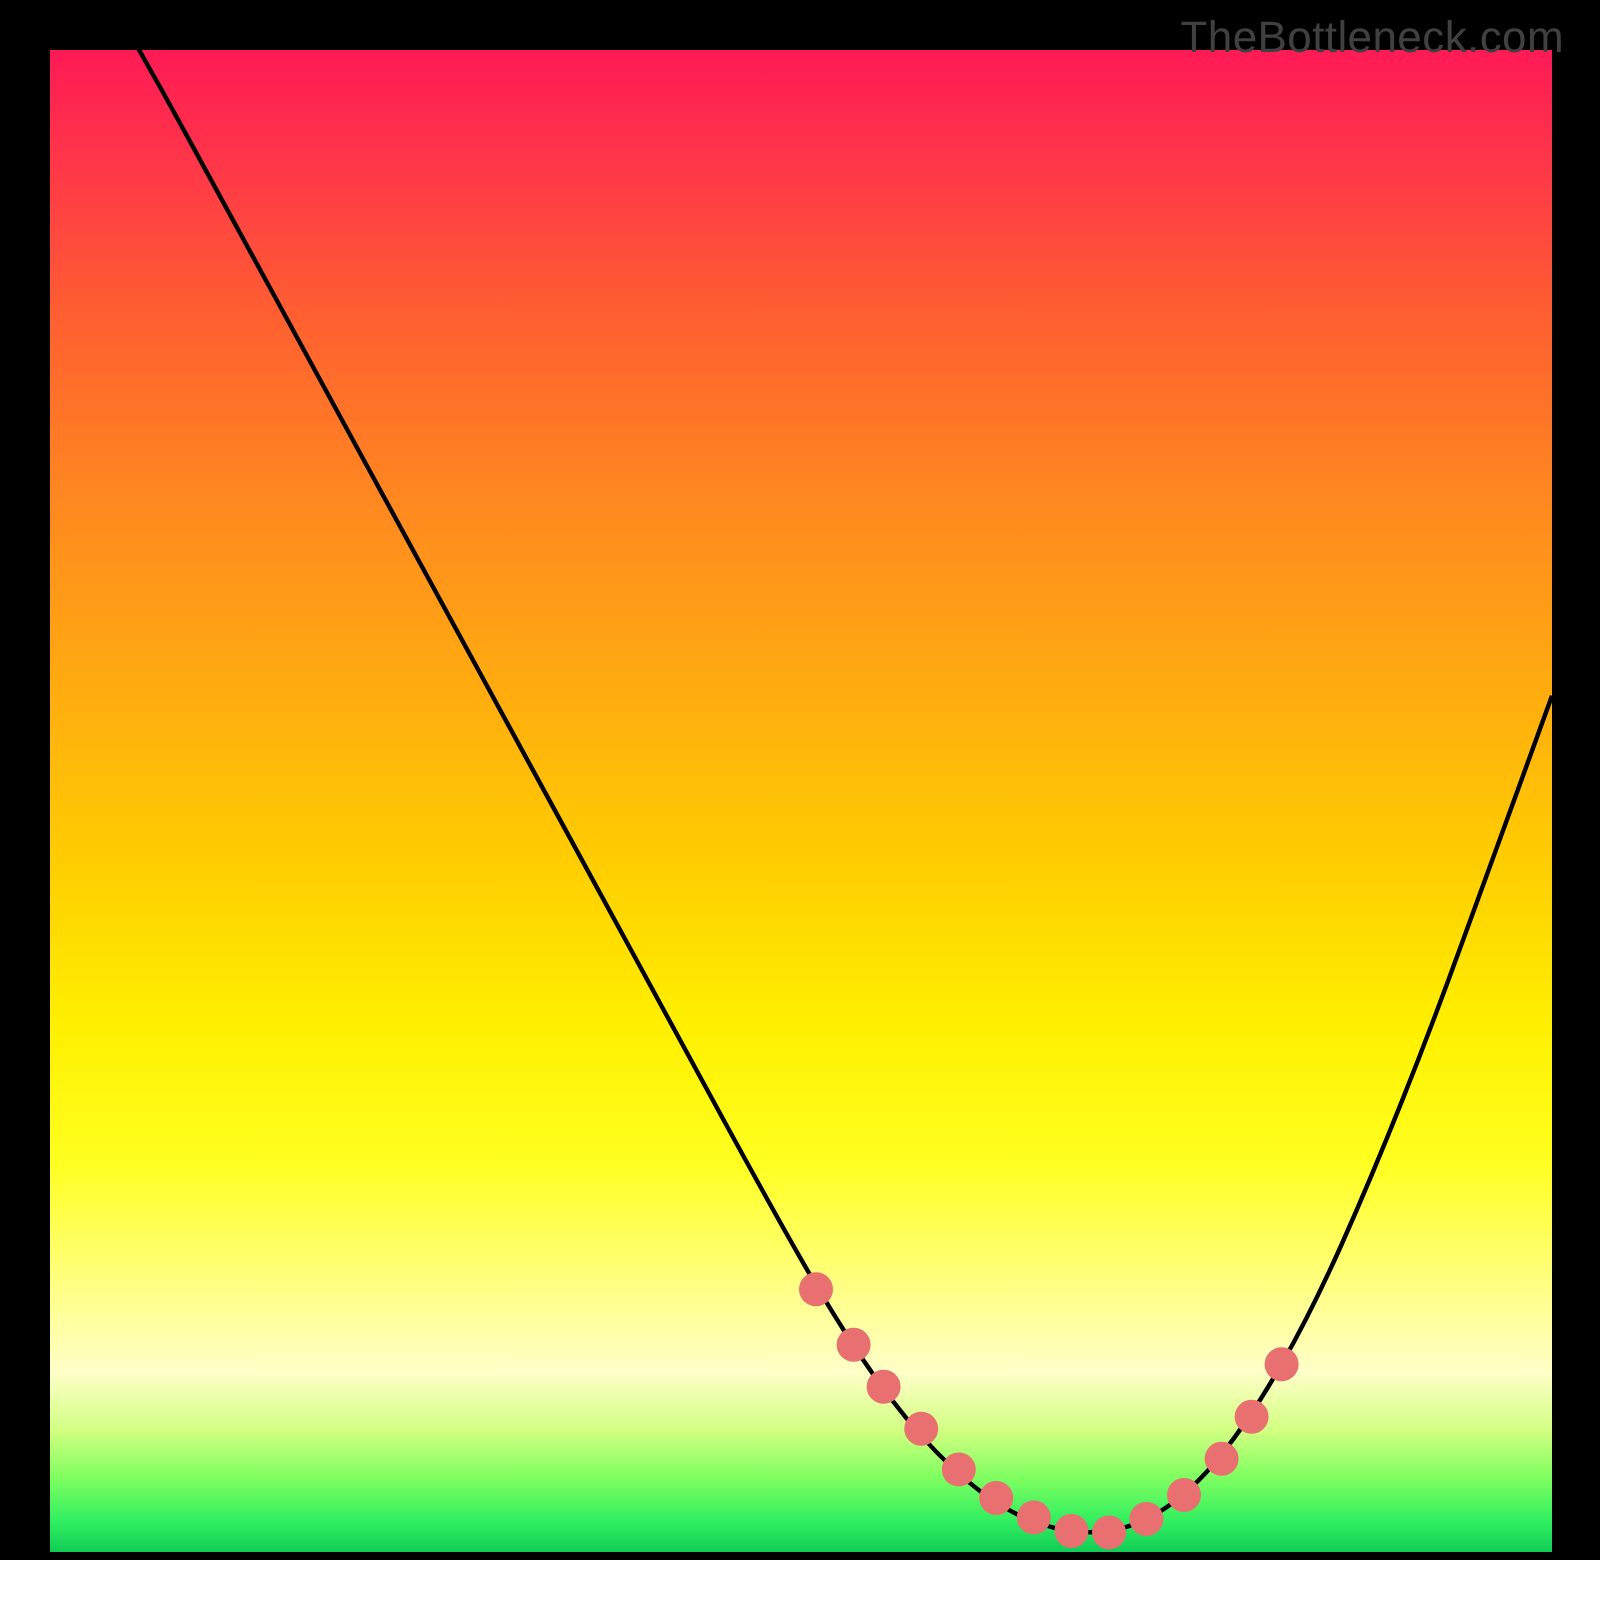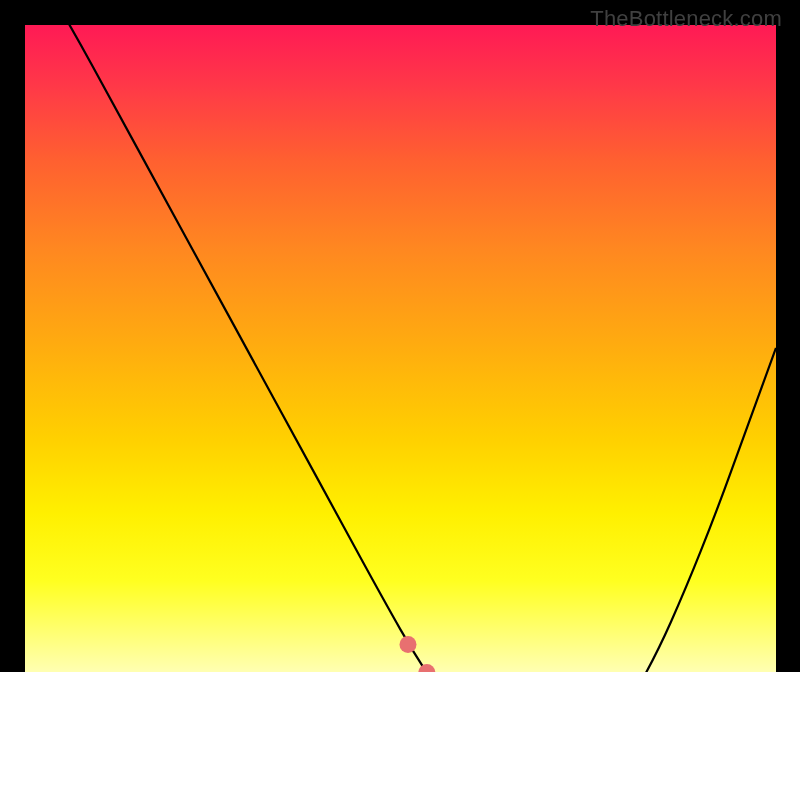--- a/index.html
+++ b/index.html
@@ -1,17 +1,17 @@
 <!DOCTYPE html>
 <html><head>
 <meta charset="utf-8">
 <style>
   * { margin: 0; padding: 0; box-sizing: border-box; }
   body { background: #fff; font-family: Arial, sans-serif; }
-  .wrap { width: 800px; height: 672px; position: relative; background: #000; text-align: right; }
+  .wrap { width: 800px; height: 780px; position: relative; background: #000; text-align: right; }
   .attribution {
     position: absolute;
     top: 6px;
     right: 18px;
     color: #404040;
     font-size: 22px;
     font-weight: 400;
     z-index: 10;
     letter-spacing: 0.2px;
   }

